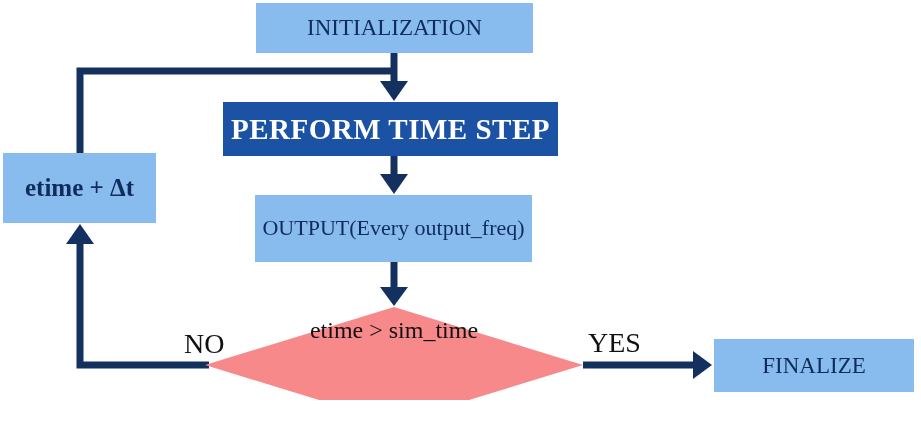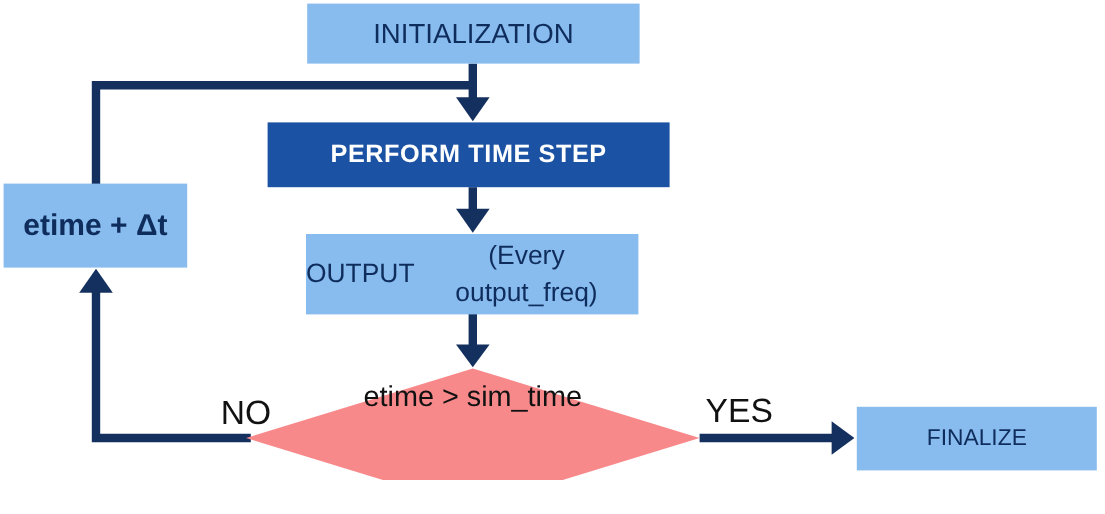--- a/index.html
+++ b/index.html
@@ -8,43 +8,43 @@
     --navy:#14305E;
     --pink:#F8898B;
     --box-text:#0F2D5C;
     --label-text:#111111;
   }
   html,body{margin:0;padding:0;background:#ffffff;}
   .canvas{
     position:relative;
     width:921px;height:400px;
     background:#ffffff;
-    font-family:Liberation Sans, sans-serif;
+    font-family:Liberation Serif, serif;
     overflow:hidden;
   }
   .layer{position:absolute;left:0;top:0;width:921px;height:428px;}
   .edge{stroke:var(--navy);stroke-width:7;fill:none;}
   .head{fill:var(--navy);stroke:none;}
   .diamond{fill:var(--pink);stroke:none;}
   .node{
     position:absolute;
     display:flex;align-items:center;justify-content:center;
     text-align:center;
     color:var(--box-text);
   }
   .node.blue{background:var(--light-blue);}
   .node-init{left:256px;top:3px;width:277px;height:50px;font-size:23px;}
   .node-perform{
     left:223px;top:102px;width:335px;height:54px;
     background:var(--dark-blue);color:#ffffff;
-    font-size:21px;font-weight:bold;letter-spacing:0.5px;
+    font-size:29px;font-weight:bold;letter-spacing:0.5px;
   }
   .node-output{left:255px;top:195px;width:277px;height:67px;font-size:22px;line-height:1.4;}
   .node-etime{left:3px;top:153px;width:153px;height:70px;font-size:25px;font-weight:bold;}
-  .node-finalize{left:714px;top:339px;width:200px;height:53px;font-size:19px;}
+  .node-finalize{left:714px;top:339px;width:200px;height:53px;font-size:23px;}
   .decision-label{
     position:absolute;left:205px;top:317px;width:378px;height:116px;
     display:flex;align-items:flex-start;justify-content:center;
     font-size:24px;color:var(--label-text);
   }
   .branch-label{
     position:absolute;
     font-size:28px;color:var(--label-text);
   }
   .branch-no{left:184px;top:328px;}

